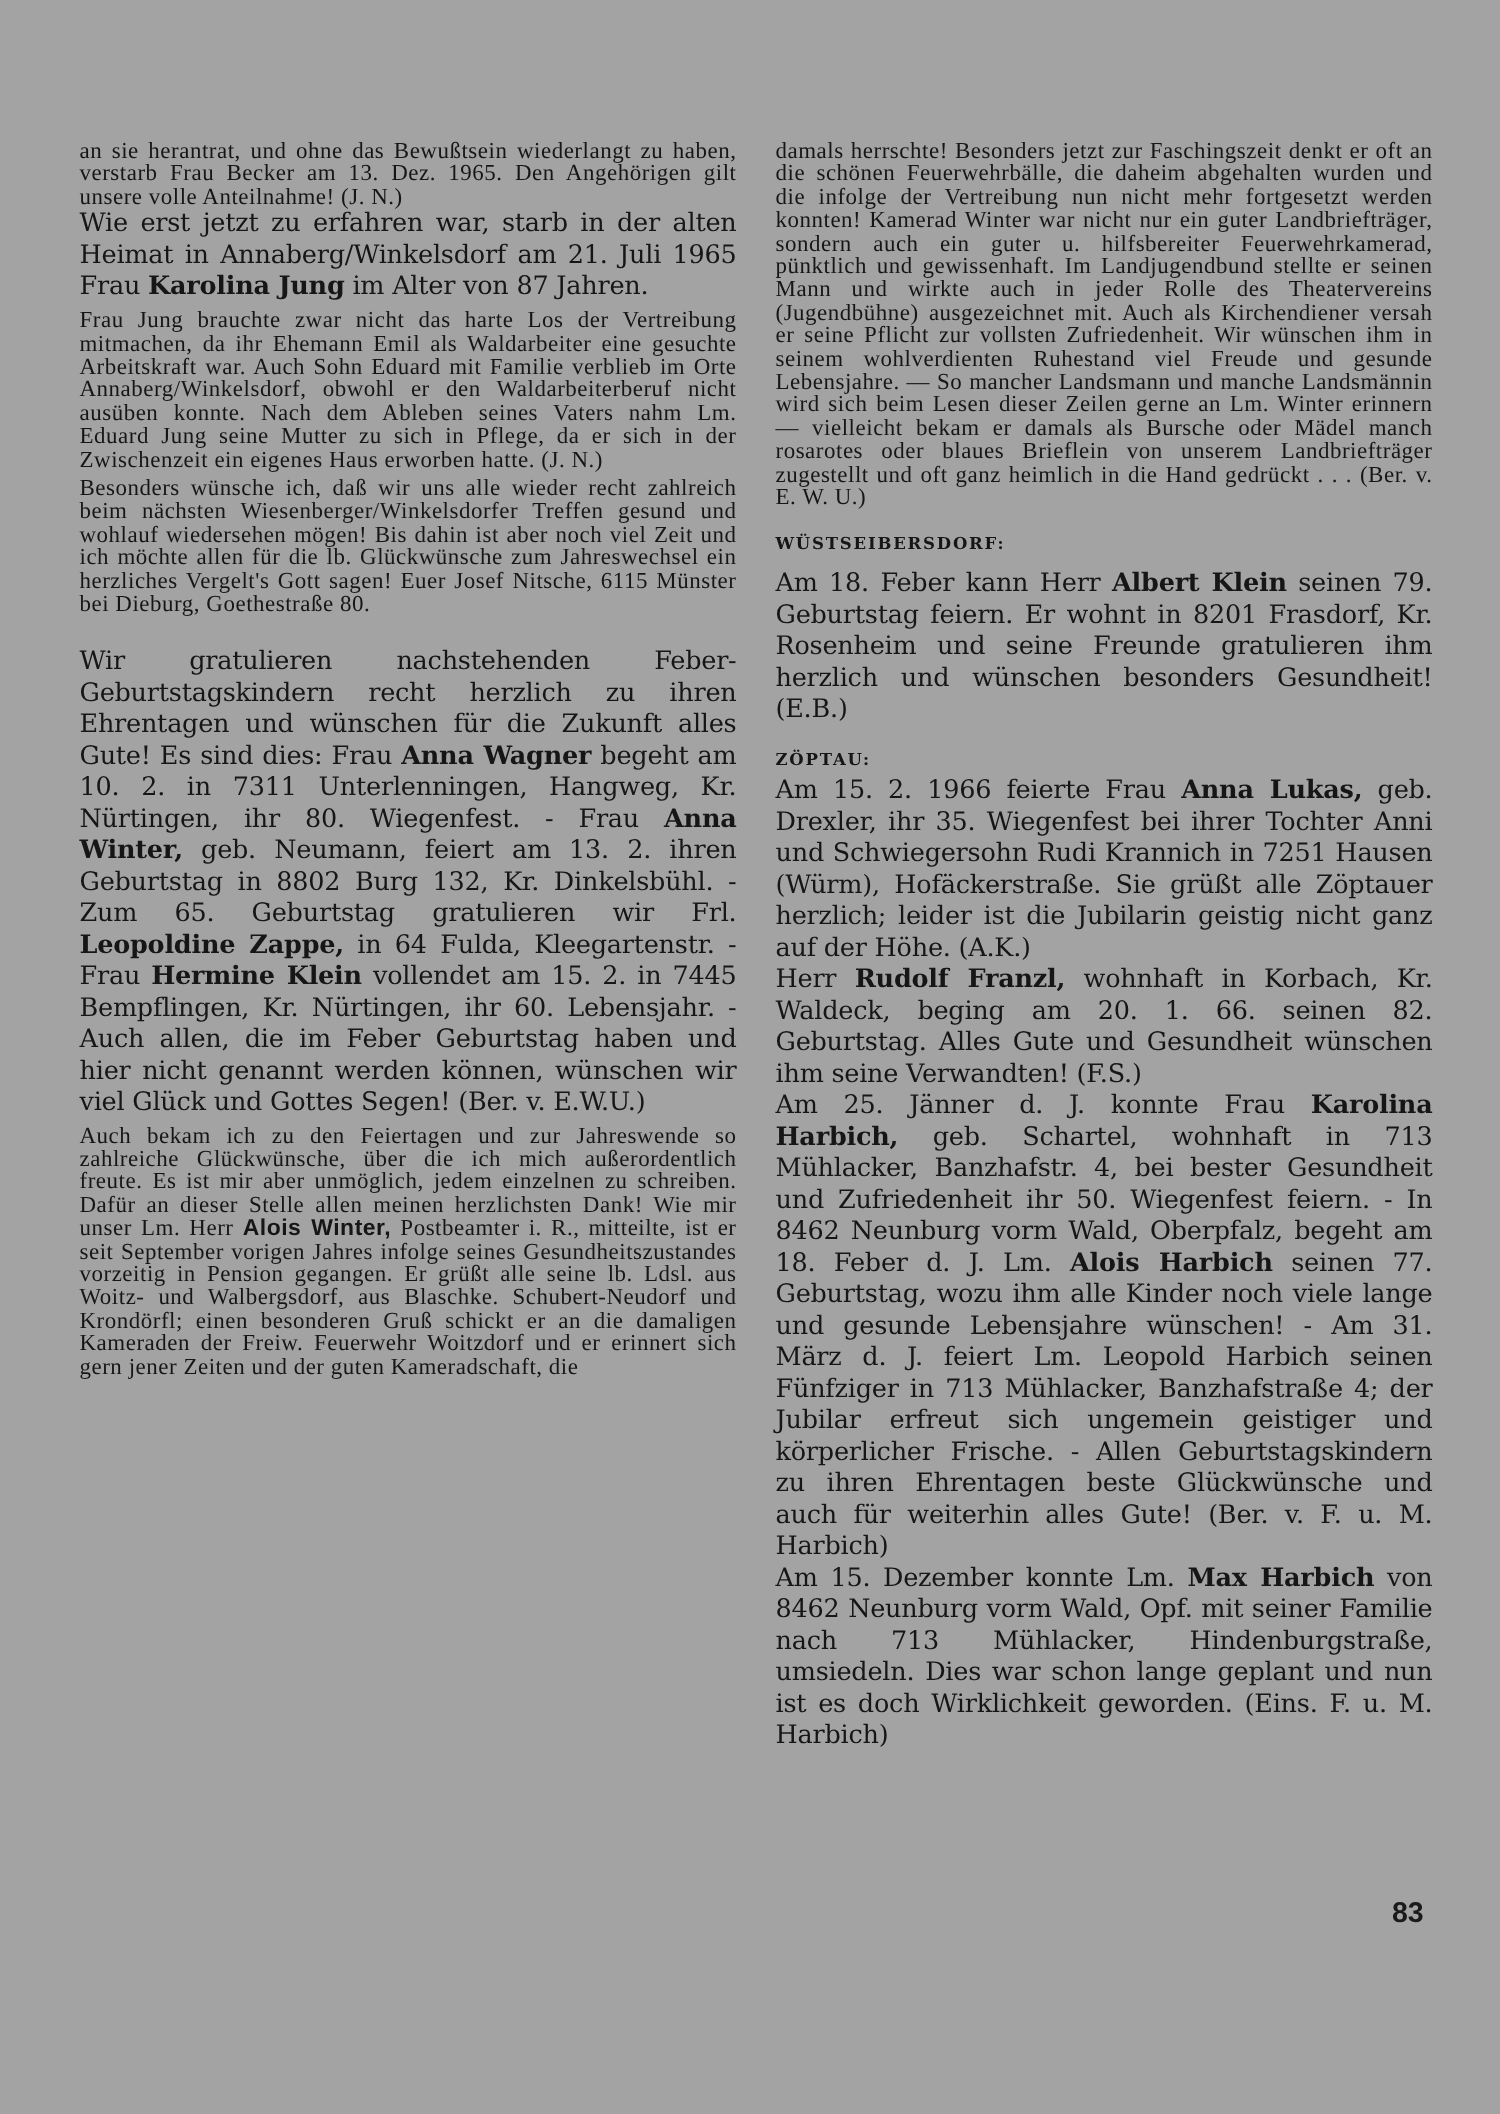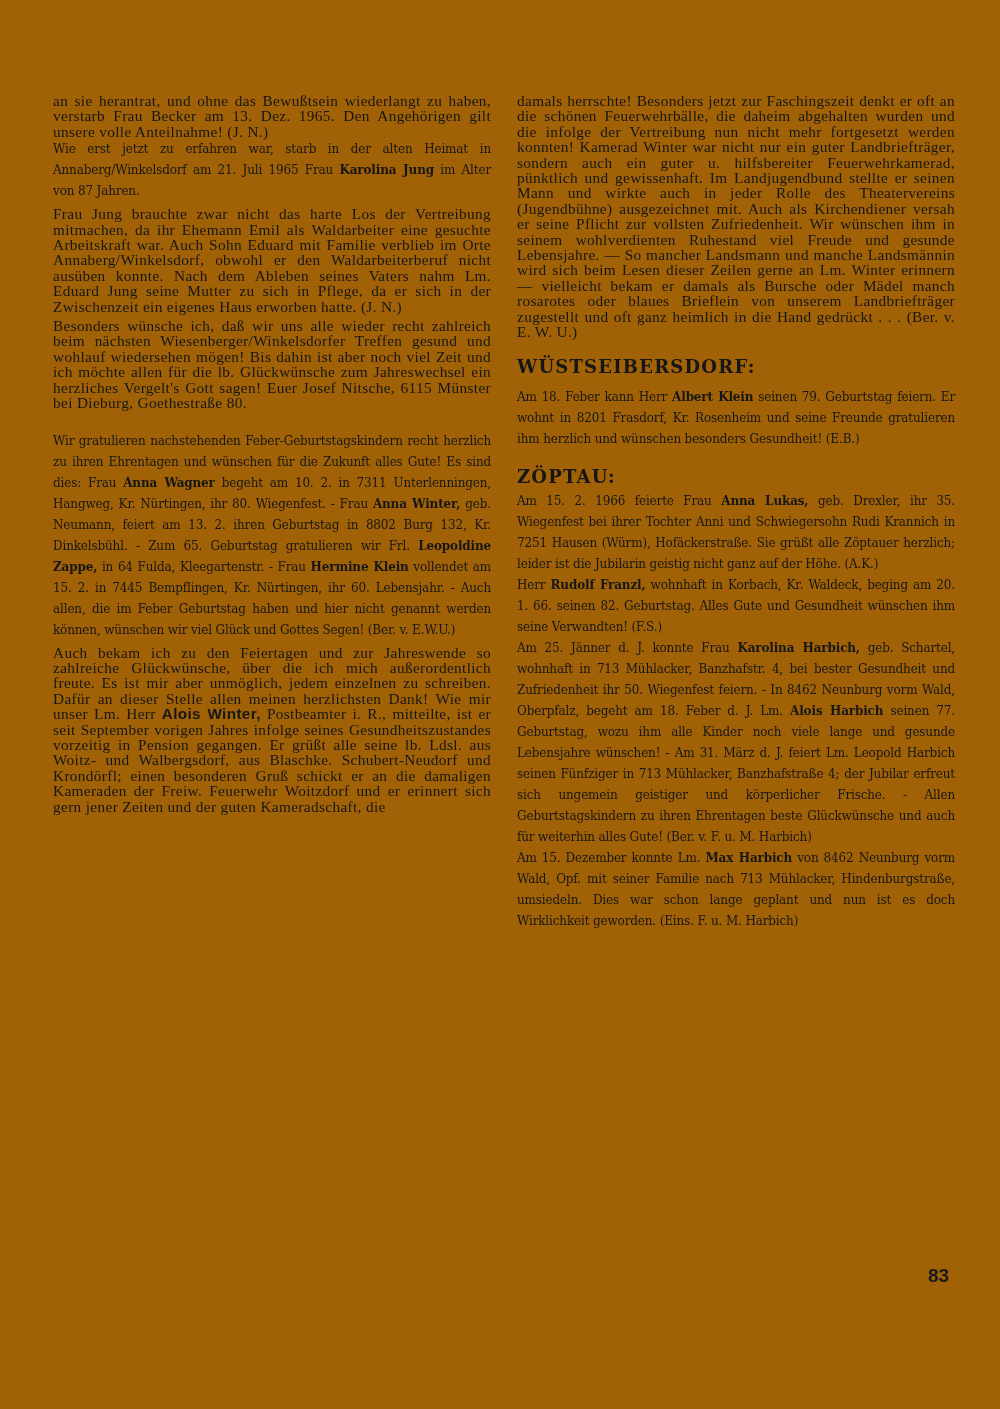--- a/index.html
+++ b/index.html
@@ -1,35 +1,35 @@
 <!DOCTYPE html>
 <html><head>
 <meta charset="utf-8">
 <style>
   html, body { margin: 0; padding: 0; background: #ffffff; }
   body { width: 1000px; height: 1409px; position: relative; overflow: hidden; color: #161616; }
-  .page { position: absolute; left: 0; top: 0; width: 1000px; height: 1409px; background: #a16207; }
+  .page { position: absolute; left: 0; top: 0; width: 1000px; height: 1409px; background: #a3a3a3; }
   .col { position: absolute; top: 93px; width: 438px; }
   .col-left { left: 53px; }
   .col-right { left: 517px; }
   .p { margin: 0; text-align: justify; hyphens: manual; }
   .small {
     font-family: "Liberation Serif", serif;
     font-size: 15.3px; line-height: 15.4px; letter-spacing: 0.35px;
     transform-origin: left top;
   }
   .large {
     font-family: "DejaVu Serif", serif;
-    font-size: 12px; line-height: 21px; letter-spacing: -0.15px;
+    font-size: 17px; line-height: 21px; letter-spacing: -0.15px;
     font-weight: normal;
   }
   .large b, .small b { font-weight: bold; }
   .heading {
     font-family: "DejaVu Serif", serif; font-weight: bold;
-    font-size: 18px; letter-spacing: 1.2px; margin: 0;
+    font-size: 11px; letter-spacing: 1.2px; margin: 0;
   }
   .gap-s { height: 4px; }
   .gap-m { height: 10px; }
   .gap-l { height: 16px; }
   .page-number {
     position: absolute; left: 928px; top: 1265px;
     font-family: "Liberation Sans", sans-serif; font-size: 19px; font-weight: bold; color: #1a1a1a;
   }
   .sans-bold { font-family: "Liberation Sans", sans-serif; font-weight: bold; }
 </style>

